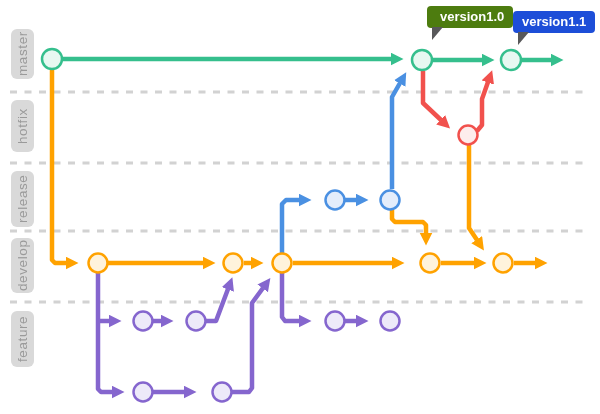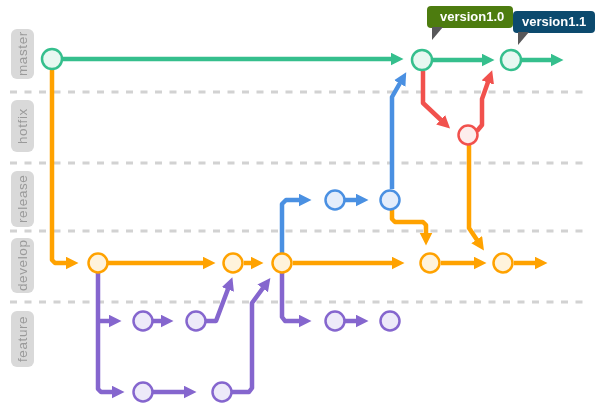--- a/index.html
+++ b/index.html
@@ -93,14 +93,14 @@
       <circle cx="222" cy="392" r="9.5" fill="#EDEAF9" stroke="#8566CE" stroke-width="2.5"></circle>
     </svg>
 
   <div class="lane-label" style="left: 11px; top: 29px; width: 23px; height: 50px; background: rgb(217, 217, 217); color: rgb(154, 154, 154);">master</div>
   <div class="lane-label" style="left: 11px; top: 100px; width: 23px; height: 52px; background: rgb(217, 217, 217); color: rgb(154, 154, 154);">hotfix</div>
   <div class="lane-label" style="left: 11px; top: 171px; width: 23px; height: 56px; background: rgb(217, 217, 217); color: rgb(154, 154, 154);">release</div>
   <div class="lane-label" style="left: 11px; top: 238px; width: 23px; height: 55px; background: rgb(217, 217, 217); color: rgb(154, 154, 154);">develop</div>
   <div class="lane-label" style="left: 11px; top: 311px; width: 23px; height: 56px; background: rgb(217, 217, 217); color: rgb(154, 154, 154);">feature</div>
 
   <div class="tag" style="left: 427px; top: 6px; background: #4d7c0f; color: rgb(255, 255, 255); padding-left: 13px;">version1.0</div>
-  <div class="tag" style="left: 513px; top: 11px; background: #0c4a6e; color: rgb(255, 255, 255);">version1.1</div>
+  <div class="tag" style="left: 513px; top: 11px; background: #1d4ed8; color: rgb(255, 255, 255);">version1.1</div>
 </div>
 
 </body></html>

